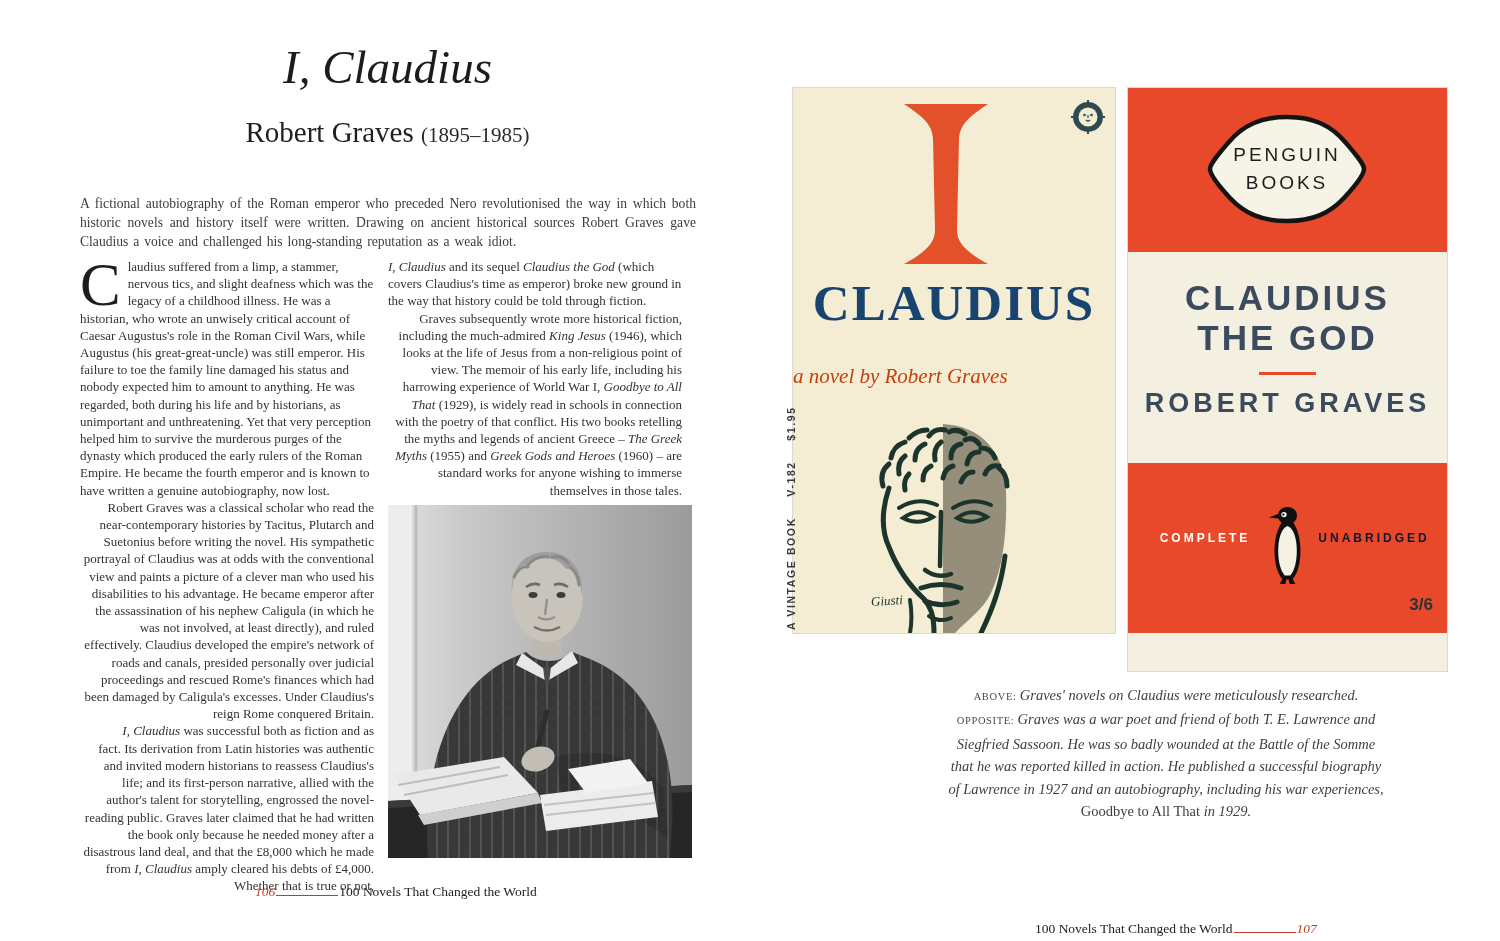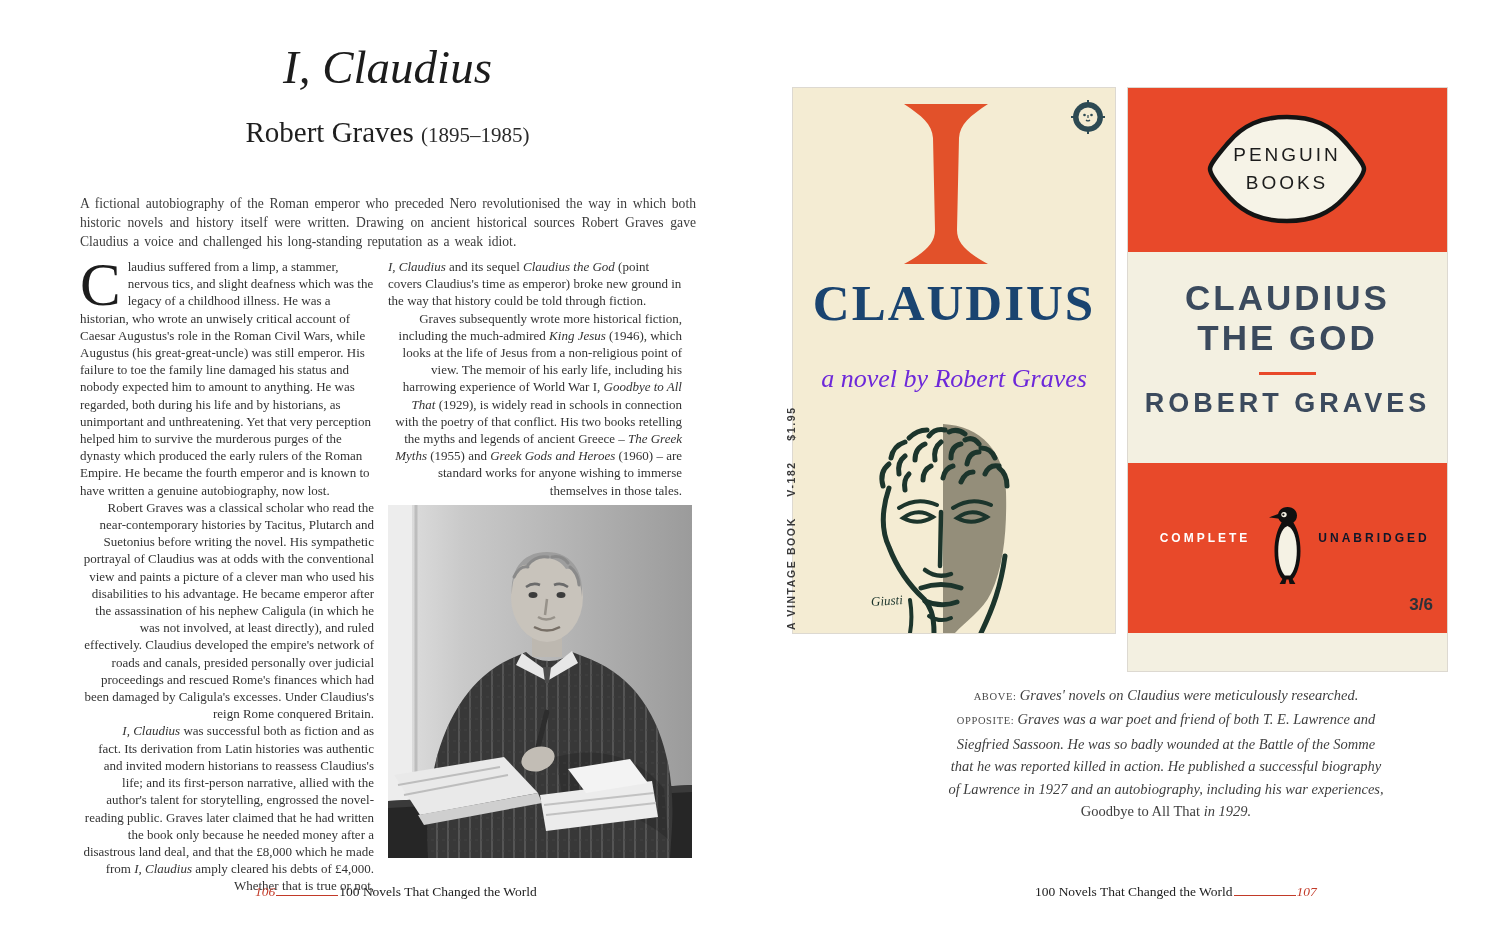--- a/index.html
+++ b/index.html
@@ -27,22 +27,22 @@
   .photo-frame{left:388px;top:505px;width:304px;height:353px;background:#9d9d9d;}
   .photo-frame svg{display:block;}
 
   
   .vintage{left:793px;top:88px;width:322px;height:545px;background:#f4ecd3;
            box-shadow:0 0 0 1px rgba(120,105,70,.25);}
   .v-bigI{left:107px;top:16px;width:92px;height:160px;}
   .v-sun{left:278px;top:12px;width:34px;height:34px;}
   .v-title{left:0;top:190px;width:322px;text-align:center;font-size:51px;font-weight:bold;
            color:#1a4470;letter-spacing:2px;line-height:1;}
-  .v-subtitle{left:0;top:276px;width:322px;text-align:center;font-style:italic;
-              font-size:26px;color:#6d28d9;}
+  .v-subtitle{left:0;top:276px;width:322px;font-style:italic;
+              font-size:21px;color:#c2410c;}
   .v-head{left:60px;top:328px;width:180px;height:217px;}
   .v-spine{left:6px;bottom:3px;width:190px;height:14px;transform:rotate(-90deg);
            transform-origin:0 100%;font-family:"Liberation Sans",sans-serif;
            font-size:10.5px;font-weight:bold;letter-spacing:1.6px;color:#3a3a3a;white-space:nowrap;}
   .v-spine span{margin-right:16px;}
   .v-signature{left:78px;top:505px;font-style:italic;font-size:13px;color:#1c352c;transform:rotate(-4deg);}
 
   
   .penguin{left:1128px;top:88px;width:319px;height:583px;background:#f3f0e1;
            box-shadow:0 0 0 1px rgba(120,105,70,.25);font-family:"Liberation Sans",sans-serif;}
@@ -64,21 +64,21 @@
                 letter-spacing:3px;color:#0f172a;}
   .p-penguin-logo{left:139px;top:42px;width:41px;height:82px;}
   .p-price{right:14px;top:132px;font-size:17px;font-weight:bold;color:#2d3138;}
 
   
   .caption{left:920px;top:684px;width:440px;text-align:center;font-size:14.5px;
            line-height:22.4px;color:#3e3e3e;font-style:italic;margin-left:26px;}
   .caption .seg-sc{font-size:10.5px;color:#4a4a4a;}
   .footer{top:884px;font-size:13.5px;color:#222222;}
   .footer-left{left:255px;}
-  .footer-right{left:1035px;}
+  .footer-right{left:1035px;margin-top:37px;}
   .page-num{color:#c23a28;font-style:italic;}
   .footer-rule{display:inline-block;width:62px;border-bottom:1.5px solid #c23a28;
                height:3px;margin:0 1px;}
 </style>
 </head>
 <body>
 
 <div class="spread">
 
   <div class="abs lp-header">
@@ -89,21 +89,21 @@
 
   <div class="abs lp-intro">A fictional autobiography of the Roman emperor who preceded Nero revolutionised the way in which both historic novels and history itself were written. Drawing on ancient historical sources Robert Graves gave Claudius a voice and challenged his long-standing reputation as a weak idiot.</div>
 
   <div class="abs col col1">
     <p><span class="dropcap">C</span><span>laudius suffered from a limp, a stammer, nervous tics, and slight deafness which was the legacy of a childhood illness. He was a historian, who wrote an unwisely critical account of Caesar Augustus's role in the Roman Civil Wars, while Augustus (his great-great-uncle) was still emperor. His failure to toe the family line damaged his status and nobody expected him to amount to anything. He was regarded, both during his life and by historians, as unimportant and unthreatening. Yet that very perception helped him to survive the murderous purges of the dynasty which produced the early rulers of the Roman Empire. He became the fourth emperor and is known to have written a genuine autobiography, now lost.</span></p>
     <p class="indent">Robert Graves was a classical scholar who read the near-contemporary histories by Tacitus, Plutarch and Suetonius before writing the novel. His sympathetic portrayal of Claudius was at odds with the conventional view and paints a picture of a clever man who used his disabilities to his advantage. He became emperor after the assassination of his nephew Caligula (in which he was not involved, at least directly), and ruled effectively. Claudius developed the empire's network of roads and canals, presided personally over judicial proceedings and rescued Rome's finances which had been damaged by Caligula's excesses. Under Claudius's reign Rome conquered Britain.</p>
     <p class="indent"><span class="seg-i">I, Claudius</span><span> was successful both as fiction and as fact. Its derivation from Latin histories was authentic and invited modern historians to reassess Claudius's life; and its first-person narrative, allied with the author's talent for storytelling, engrossed the novel-reading public. Graves later claimed that he had written the book only because he needed money after a disastrous land deal, and that the £8,000 which he made from </span><span class="seg-i">I, Claudius</span><span> amply cleared his debts of £4,000. Whether that is true or not,</span></p>
   </div>
 
   <div class="abs col col2">
-    <p><span class="seg-i">I, Claudius</span><span> and its sequel </span><span class="seg-i">Claudius the God</span><span> (point covers Claudius's time as emperor) broke new ground in the way that history could be told through fiction.</span></p>
+    <p><span class="seg-i">I, Claudius</span><span> and its sequel </span><span class="seg-i">Claudius the God</span><span> (which covers Claudius's time as emperor) broke new ground in the way that history could be told through fiction.</span></p>
     <p class="indent"><span>Graves subsequently wrote more historical fiction, including the much-admired </span><span class="seg-i">King Jesus</span><span> (1946), which looks at the life of Jesus from a non-religious point of view. The memoir of his early life, including his harrowing experience of World War I, </span><span class="seg-i">Goodbye to All That</span><span> (1929), is widely read in schools in connection with the poetry of that conflict. His two books retelling the myths and legends of ancient Greece – </span><span class="seg-i">The Greek Myths</span><span> (1955) and </span><span class="seg-i">Greek Gods and Heroes</span><span> (1960) – are standard works for anyone wishing to immerse themselves in those tales.</span></p>
   </div>
 
   <div class="abs photo-frame" title="Robert Graves seated at a desk piled with papers, pen in hand">
     <svg width="304" height="353" viewBox="0 0 304 353">
       <defs>
         <linearGradient id="wall" x1="0" y1="0" x2="1" y2="0">
           <stop offset="0" stop-color="#e3e3e3"></stop>
             <stop offset="0.25" stop-color="#c9c9c9"></stop>
           <stop offset="1" stop-color="#9b9b9b"></stop>

